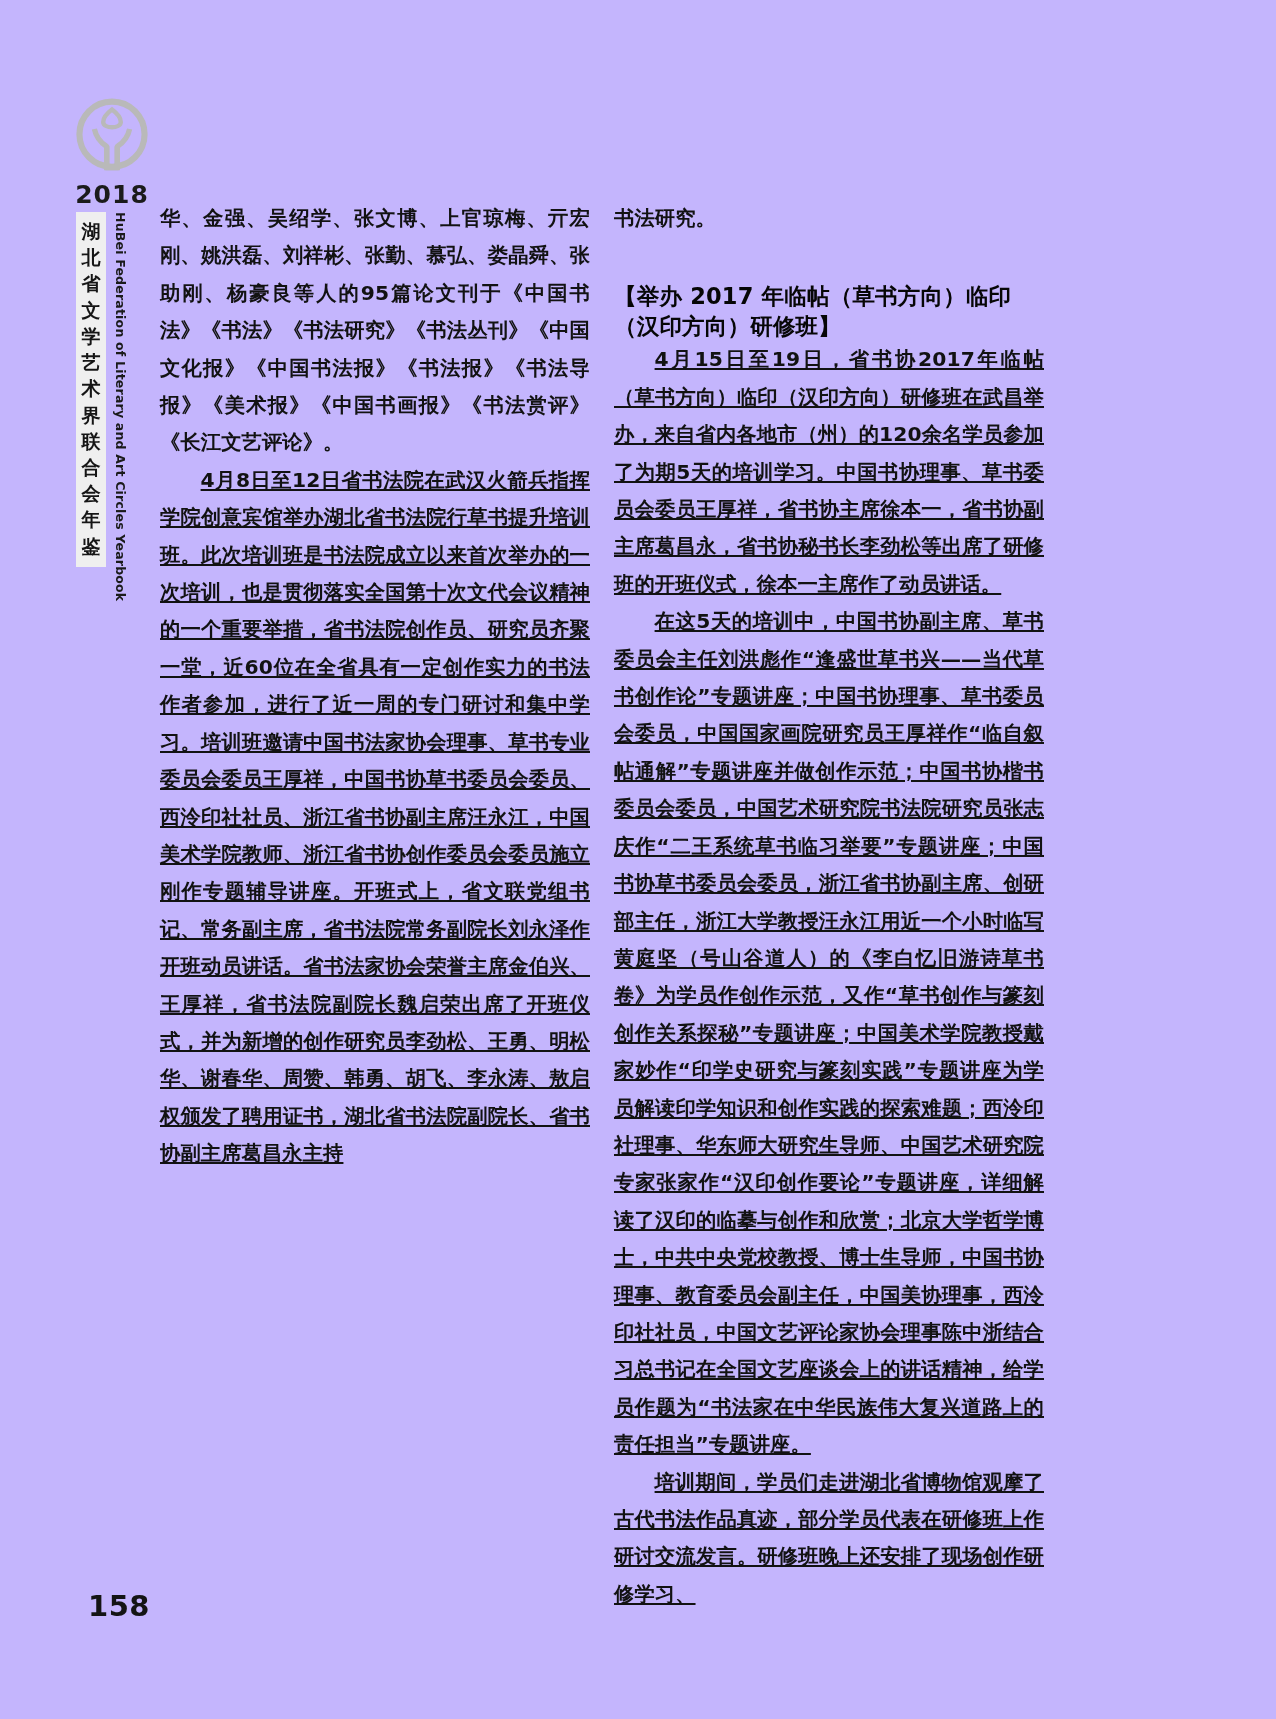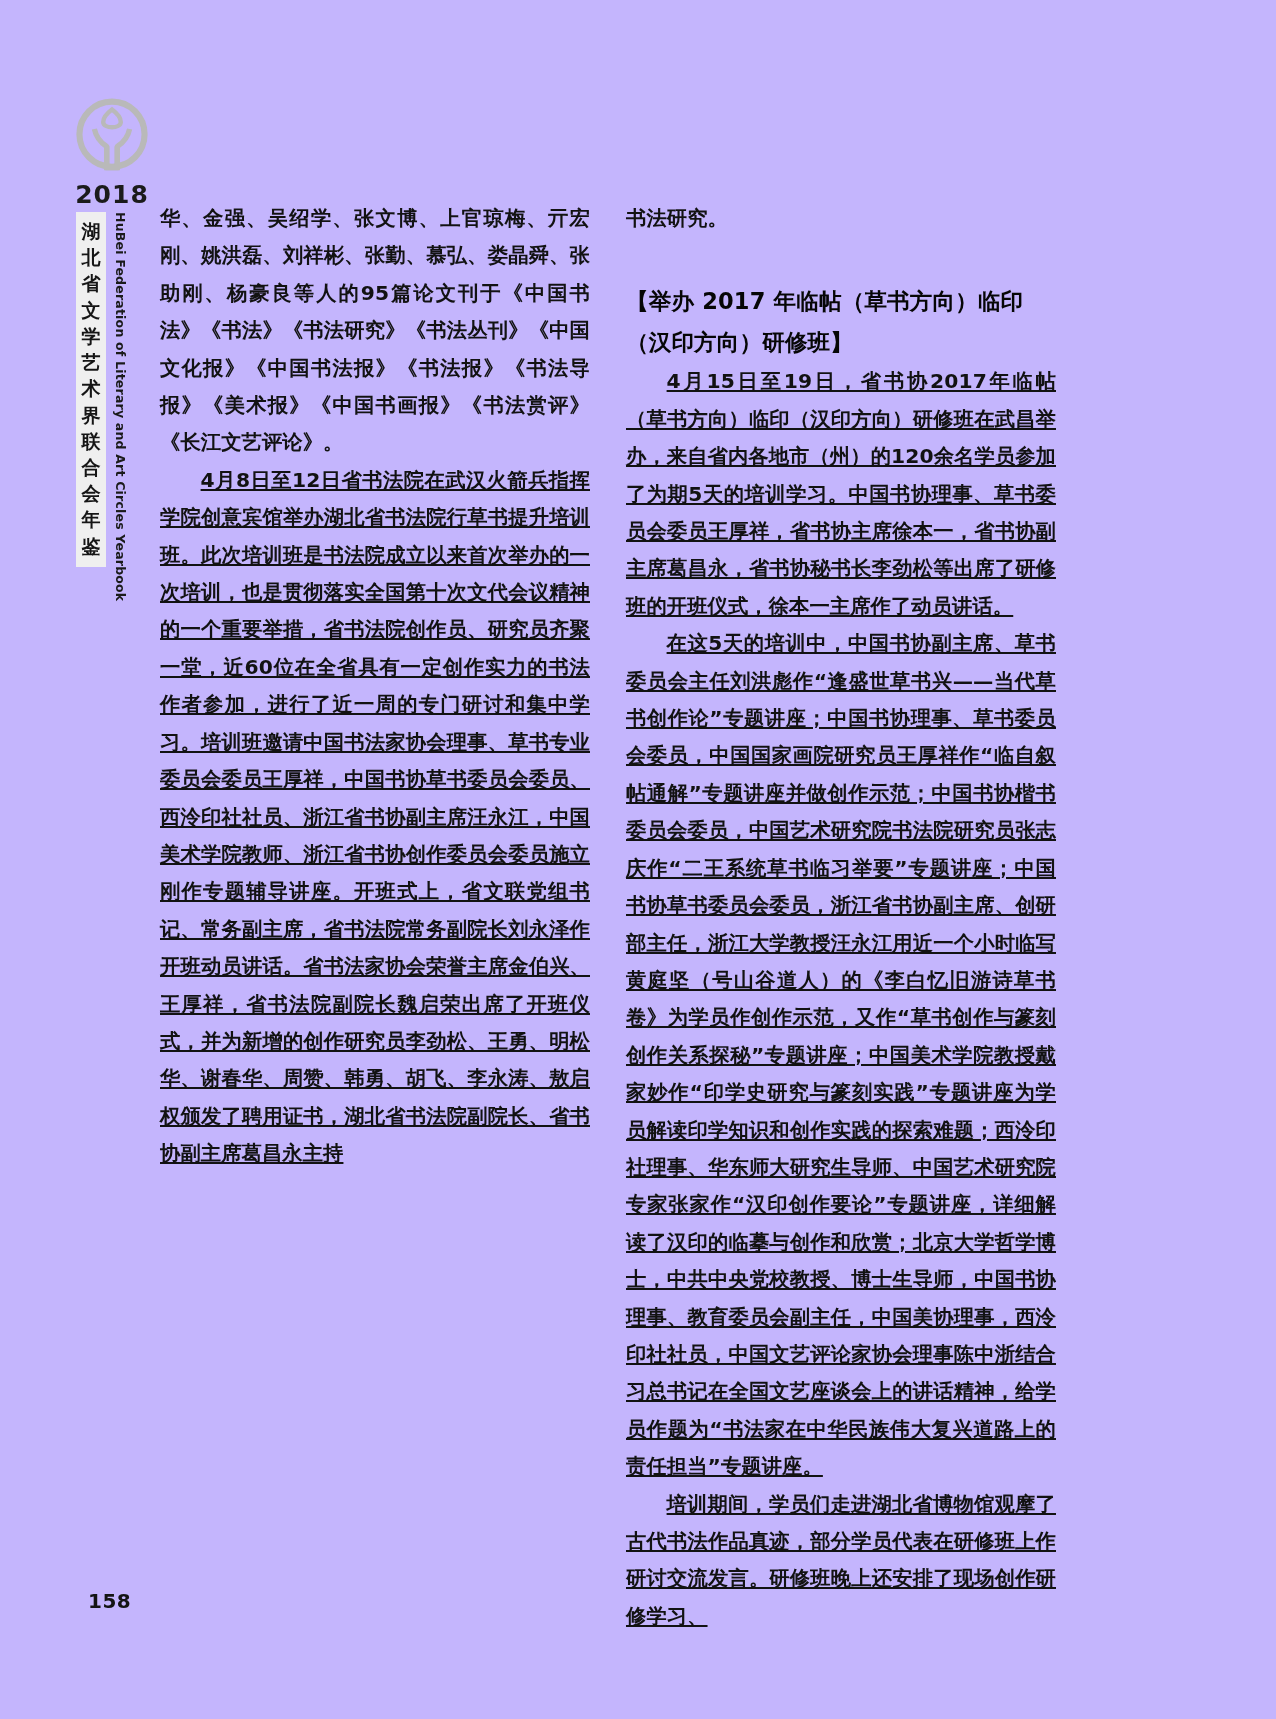--- a/index.html
+++ b/index.html
@@ -88,33 +88,33 @@
     transform-origin: left top;
     transform: rotate(90deg) translateY(-100%) translateY(-1px);
   }
 
   .folio {
     position: absolute;
     left: 88px;
     top: 1589px;
     font-family: "DejaVu Sans", "Liberation Sans", sans-serif;
     font-weight: 700;
-    font-size: 20px;
+    font-size: 29px;
     color: #141414;
     letter-spacing: 0.5px;
   }
 
   
   .columns {
     position: absolute;
     left: 160px;
     top: 200px;
     width: 940px;
     display: flex;
-    gap: 36px;
+    gap: 24px;
   }
   .col {
     width: 430px;
   }
   .bodytext {
     font-family: "DejaVu Sans", sans-serif;
     font-size: 20.3px;
     line-height: 37.4px;
     color: #121212;
     text-align: justify;
@@ -124,21 +124,21 @@
     font-weight: 600;
   }
   .bodytext.indent {
     text-indent: 2em;
     text-decoration: underline;
   }
   .heading {
     font-family: "DejaVu Sans", sans-serif;
     font-weight: 700;
     font-size: 22.5px;
-    line-height: 41px;
+    line-height: 30px;
     color: #060606;
     margin: 0;
     letter-spacing: 0.2px;
   }
   .gap-before { margin-top: 44px; }
 </style>
 </head>
 <body>
 
 <div class="page">

